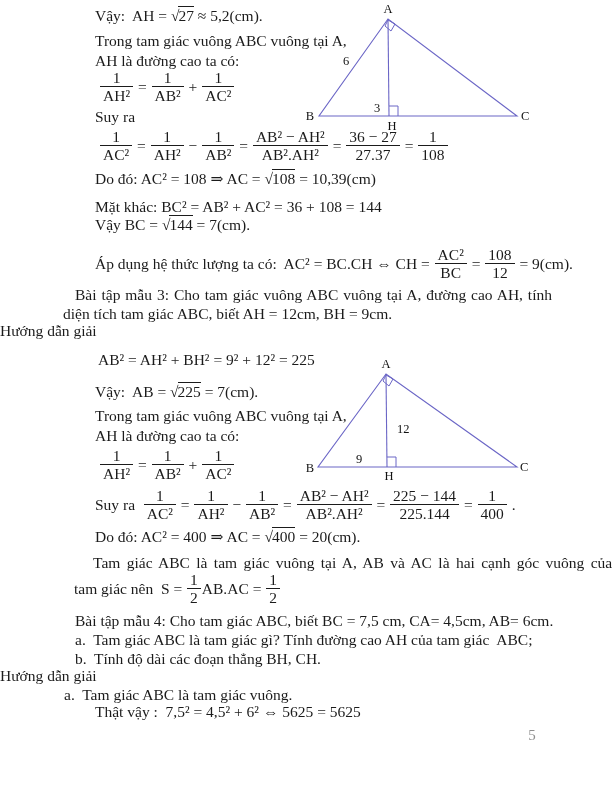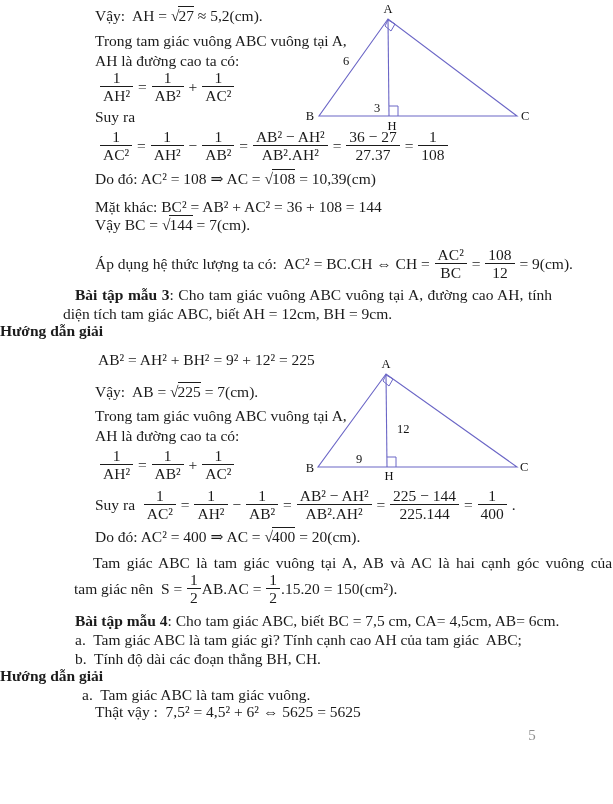--- a/index.html
+++ b/index.html
@@ -9,21 +9,21 @@
     background:#ffffff;
     font-family:"Liberation Serif","DejaVu Serif",serif;
     font-size:15.5px;line-height:19px;color:#1b1b1b;
     overflow:hidden;
   }
   .ln{position:absolute;white-space:pre;}
   .wrap{white-space:normal;text-align:justify;}
   .center{text-align:left;}
   .mathline{display:flex;align-items:center;}
   .mathline > span{white-space:pre;}
-  .bold{font-weight:700;}
+  .bold{font-weight:400;}
   .frac{display:inline-block;vertical-align:middle;text-align:center;margin:0 1px;}
   .frac .num{display:block;border-bottom:1.2px solid #1b1b1b;padding:0 3px;line-height:1.12;}
   .frac .den{display:block;padding:0 3px;line-height:1.12;}
   .sqrt{white-space:pre;}
   .sqrt .rad{border-top:1.2px solid #1b1b1b;}
   .sqrt .rsign{letter-spacing:-1px;}
   .pageno{color:#8f8f8f;font-size:15px;}
   svg text{font-family:"Liberation Serif","DejaVu Serif",serif;font-size:12.5px;fill:#111111;}
   .diagram{position:absolute;}
 </style>
@@ -45,26 +45,26 @@
   <div class="ln wrap" style="left:63px;top:285px;width:489px;text-indent:12px"><span class="bold">Bài tập mẫu 3</span><span>: Cho tam giác vuông ABC vuông tại A, đường cao AH, tính diện tích tam giác ABC, biết AH = 12cm, BH = 9cm.</span></div>
   <div class="ln center" style="left:0;top:321px;width:573px"><span class="bold">Hướng dẫn giải</span></div>
   <div class="ln" style="left:98px;top:350px"><span>AB² = AH² + BH² = 9² + 12² = 225</span></div>
   <div class="ln" style="left:95px;top:382px"><span>Vậy:  AB = </span><span class="sqrt"><span class="rsign">√</span><span class="rad">225</span></span><span> = 7(cm).</span></div>
   <div class="ln" style="left:95px;top:406px"><span>Trong tam giác vuông ABC vuông tại A,</span></div>
   <div class="ln" style="left:95px;top:426px"><span>AH là đường cao ta có:</span></div>
   <div class="ln mathline" style="left:99px;top:447px"><span class="frac"><span class="num">1</span><span class="den">AH²</span></span><span> = </span><span class="frac"><span class="num">1</span><span class="den">AB²</span></span><span> + </span><span class="frac"><span class="num">1</span><span class="den">AC²</span></span></div>
   <div class="ln mathline" style="left:95px;top:487px"><span>Suy ra  </span><span class="frac"><span class="num">1</span><span class="den">AC²</span></span><span> = </span><span class="frac"><span class="num">1</span><span class="den">AH²</span></span><span> − </span><span class="frac"><span class="num">1</span><span class="den">AB²</span></span><span> = </span><span class="frac"><span class="num">AB² − AH²</span><span class="den">AB².AH²</span></span><span> = </span><span class="frac"><span class="num">225 − 144</span><span class="den">225.144</span></span><span> = </span><span class="frac"><span class="num">1</span><span class="den">400</span></span><span> .</span></div>
   <div class="ln" style="left:95px;top:527px"><span>Do đó: AC² = 400 ⇒ AC = </span><span class="sqrt"><span class="rsign">√</span><span class="rad">400</span></span><span> = 20(cm).</span></div>
   <div class="ln" style="left:93px;top:553px;word-spacing:2.5px"><span>Tam giác ABC là tam giác vuông tại A, AB và AC là hai cạnh góc vuông của</span></div>
-  <div class="ln mathline" style="left:74px;top:571px"><span>tam giác nên  S = </span><span class="frac"><span class="num">1</span><span class="den">2</span></span><span>AB.AC = </span><span class="frac"><span class="num">1</span><span class="den">2</span></span><span>.15.20 = 150(cm²).</span></div>
+  <div class="ln mathline" style="left:74px;top:571px"><span>tam giác nên  S = </span><span class="frac"><span class="num">1</span><span class="den">2</span></span><span>AB.AC = </span><span class="frac"><span class="num">1</span><span class="den">2</span></span></div>
   <div class="ln" style="left:63px;top:611px;text-indent:12px"><span class="bold">Bài tập mẫu 4</span><span>: Cho tam giác ABC, biết BC = 7,5 cm, CA= 4,5cm, AB= 6cm.</span></div>
-  <div class="ln" style="left:75px;top:630px"><span>a.  Tam giác ABC là tam giác gì? Tính cạnh cao AH của tam giác  ABC;</span></div>
+  <div class="ln" style="left:75px;top:630px"><span>a.  Tam giác ABC là tam giác gì? Tính đường cao AH của tam giác  ABC;</span></div>
   <div class="ln" style="left:75px;top:649px"><span>b.  Tính độ dài các đoạn thẳng BH, CH.</span></div>
   <div class="ln center" style="left:0;top:666px;width:573px"><span class="bold">Hướng dẫn giải</span></div>
-  <div class="ln" style="left:82px;top:685px"><span>a.  Tam giác ABC là tam giác vuông.</span></div>
+  <div class="ln" style="left:64px;top:685px"><span>a.  Tam giác ABC là tam giác vuông.</span></div>
   <div class="ln" style="left:95px;top:702px"><span>Thật vậy :  7,5² = 4,5² + 6² ⇔ 5625 = 5625</span></div>
   <div class="ln pageno" style="left:520px;top:726px;width:24px;text-align:center">5</div>
 
   <svg class="diagram" style="left:300px;top:0" width="230" height="136" viewBox="0 0 230 136">
     <path d="M88 19 L19 116 L217 116 Z" fill="none" stroke="#6b66c6" stroke-width="1.1"></path>
     <path d="M88 19 L89 116" fill="none" stroke="#6b66c6" stroke-width="1.1"></path>
     <path d="M89 106 L98 106 L98 116" fill="none" stroke="#6b66c6" stroke-width="1"></path>
     <path d="M88 20 L95 24 L91 31 L85 26 Z" fill="none" stroke="#6b66c6" stroke-width="1"></path>
     <text x="88" y="13" text-anchor="middle">A</text>
     <text x="14" y="120" text-anchor="end">B</text>

